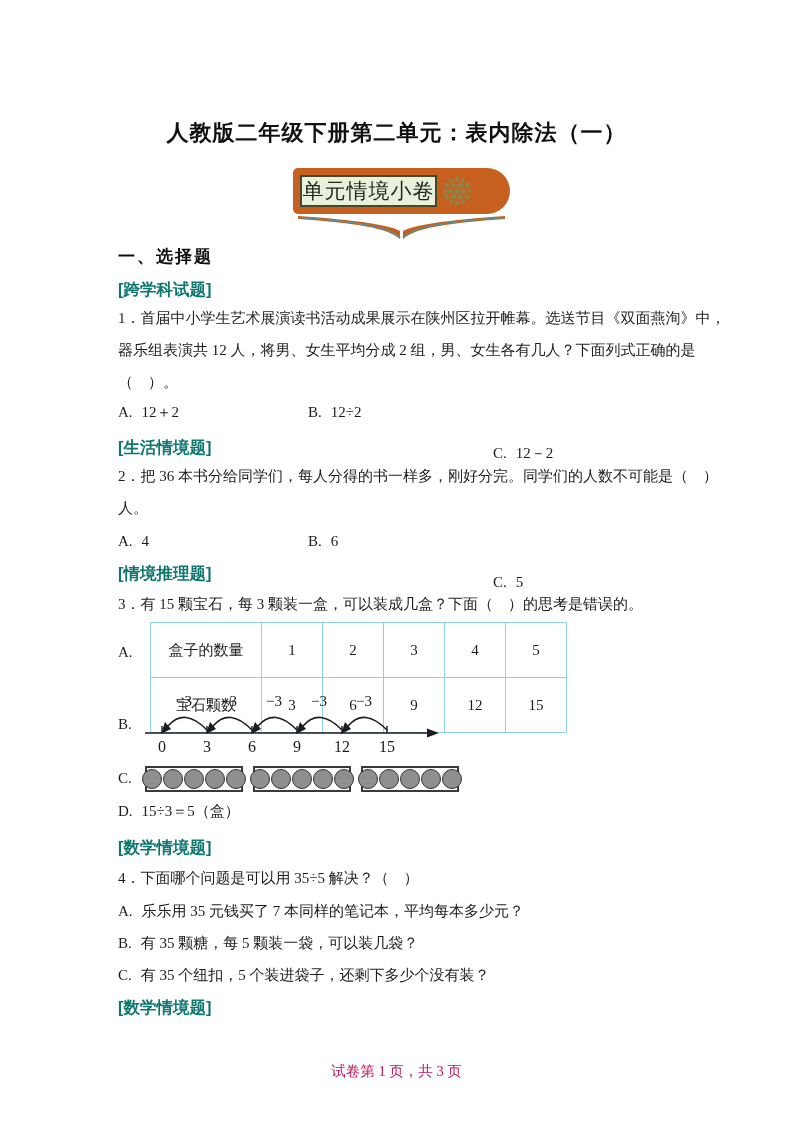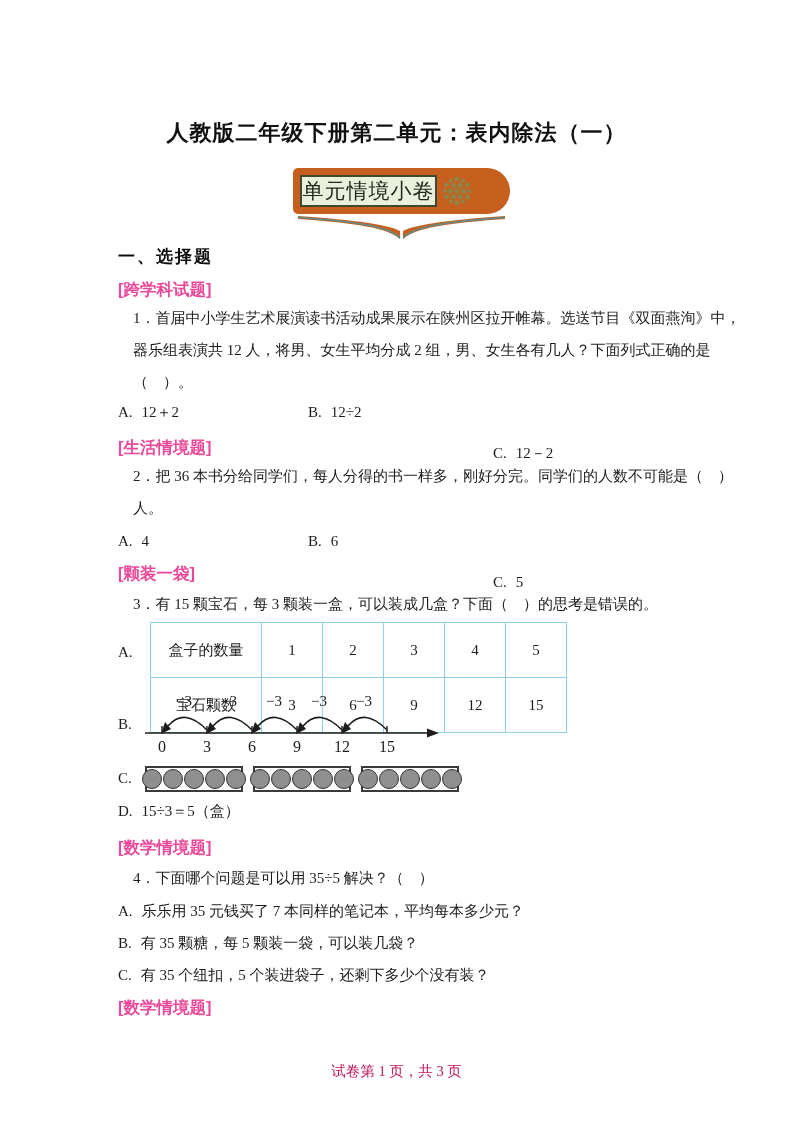--- a/index.html
+++ b/index.html
@@ -36,25 +36,25 @@
   .flower{position:absolute;left:146px;top:5px;}
   .ribbon{position:absolute;left:5px;top:47px;}
   
   .sec-heading{
     font-family:"Liberation Sans","DejaVu Sans",sans-serif;
     font-size:17px;font-weight:bold;line-height:26px;color:#0d0d0d;
     letter-spacing:2px;
   }
   .tag{
     font-family:"Liberation Sans","DejaVu Sans",sans-serif;
-    font-size:16.5px;font-weight:bold;line-height:26px;color:#ec4899;
+    font-size:16.5px;font-weight:bold;line-height:26px;color:#0f766e;
   }
   
   .body{font-size:15px;line-height:32px;}
-  .body .line{white-space:nowrap;margin-left:15px;}
+  .body .line{white-space:nowrap;}
   .opt-row{display:flex;font-size:15px;line-height:26px;}
   .opt-cell-a{width:190px;}
   .opt-cell-b{width:185px;}
   .opt-cell-c{flex:1;margin-top:41px;}
   .opt-label{margin-right:9px;}
   .opt-line{font-size:15px;line-height:30px;white-space:nowrap;}
   
   .diagram-label{position:absolute;left:0;font-size:15px;}
   .gem-table{border-collapse:collapse;margin-left:32px;}
   .gem-table td{
@@ -154,21 +154,21 @@
       <span class="opt-label">A.</span><span>4</span>
     </div>
     <div class="opt-cell-b">
       <span class="opt-label">B.</span><span>6</span>
     </div>
     <div class="opt-cell-c">
       <span class="opt-label">C.</span><span>5</span>
     </div>
   </div>
 
-  <div class="block tag" style="top:560px">[颗装一袋]</div>
+  <div class="block tag" style="top:560px">[情境推理题]</div>
   <div class="block body" style="top:588px">
     <div class="line">3．有 15 颗宝石，每 3 颗装一盒，可以装成几盒？下面（　）的思考是错误的。</div>
   </div>
 
   <div class="block" style="top:622px;height:64px">
     <span class="diagram-label" style="top:22px">A.</span>
     <table class="gem-table">
       <tbody>
           <tr>
         <td class="rowhead">盒子的数量</td>

